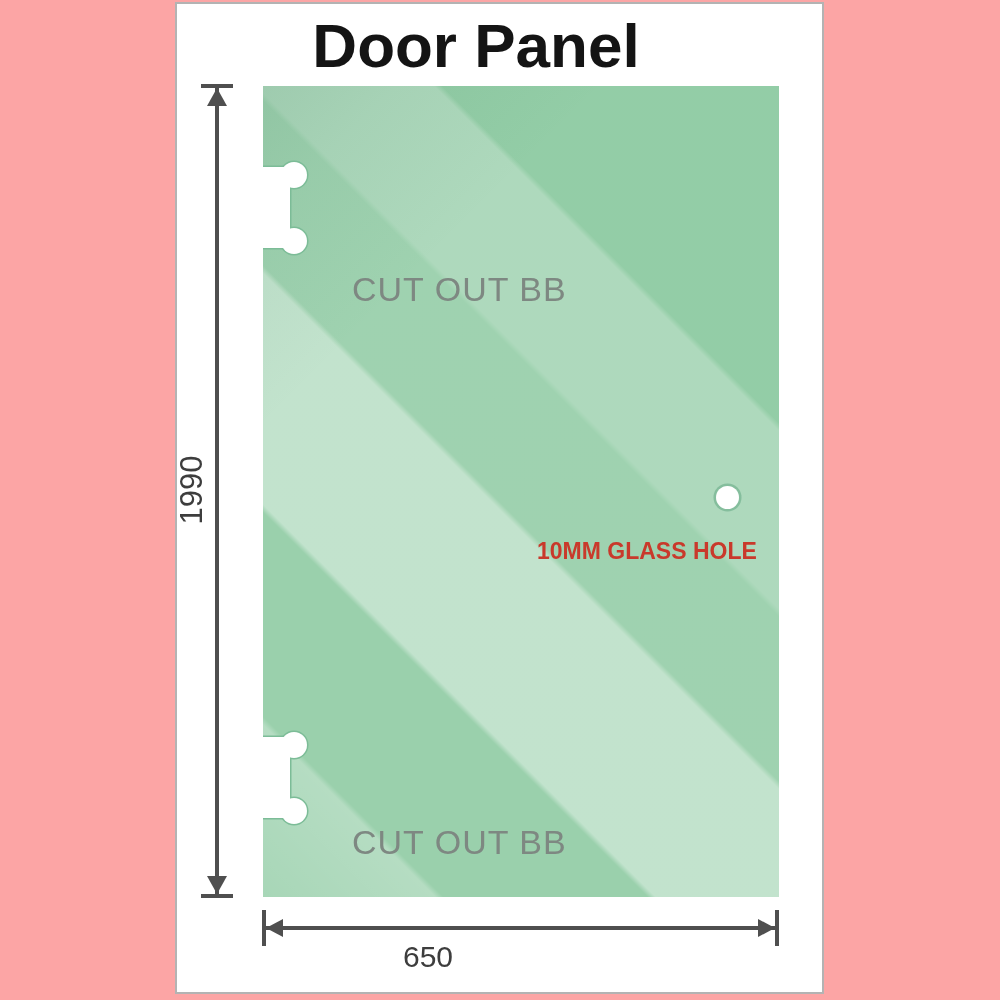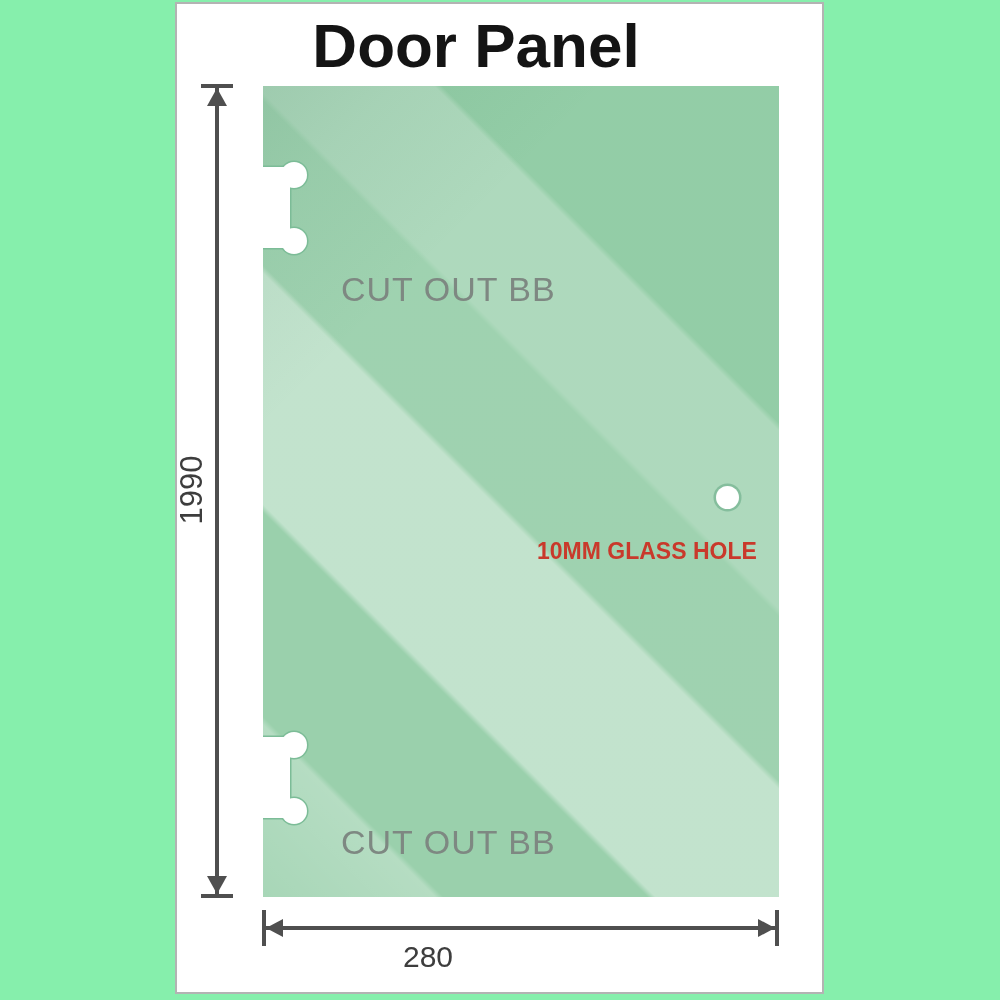--- a/index.html
+++ b/index.html
@@ -1,17 +1,17 @@
 <!DOCTYPE html>
 <html style="--glass-base: #8fcba3; --frame-border: #b3b3b3; --dimension-line: #4f4f4f; --dim-text: #3d3d3d; --title-color: #141414; --hole-label-red: #c9392b; --cutout-label-gray: #7e8882; --cutout-outline: #7cbc97;"><head>
 <meta charset="utf-8">
 <style>
   html,body { margin:0; padding:0; background:#ffffff; }
   .canvas {
-    position:relative; width:1000px; height:1000px; background:#86efac;
+    position:relative; width:1000px; height:1000px; background:#fca5a5;
     font-family:"Liberation Sans", sans-serif; overflow:hidden;
   }
   
   .frame {
     position:absolute; left:175px; top:2px; width:649px; height:992px;
     border:2px solid var(--frame-border,#b3b3b3); box-sizing:border-box;
     background:#ffffff;
   }
   .title {
     position:absolute; left:476px; top:10px; transform:translateX(-50%);
@@ -37,21 +37,21 @@
         rgba(255,255,255,0.04) 74.6%,
         rgba(255,255,255,0.04) 100%),
       var(--glass-base,#8fcba3);
   }
   .cutout { position:absolute; left:0; width:50px; height:98px; }
   .cutout.top { top:73px; }
   .cutout.bottom { top:643px; }
   .cutout .edge { fill:var(--cutout-outline,#7cbc97); stroke:var(--cutout-outline,#7cbc97); stroke-width:3; }
   .cutout .body { fill:#ffffff; }
   .cutout-label {
-    position:absolute; left:78px; white-space:nowrap;
+    position:absolute; left:89px; white-space:nowrap;
     font-size:34px; letter-spacing:1px; color:var(--cutout-label-gray,#7e8882);text-align:right;
   }
   .cutout-label.top { top:184px; }
   .cutout-label.bottom { top:737px; }
   .glass-hole {
     position:absolute; left:453px; top:400px; width:23px; height:23px;
     background:#ffffff; border-radius:50%;
     box-shadow:0 0 0 2.5px rgba(110,175,140,0.65);
   }
   .hole-label {
@@ -134,15 +134,15 @@
   <div class="dim vcap-bottom"></div>
   <div class="arrow up"></div>
   <div class="arrow down"></div>
   <div class="dim-label height">1990</div>
 
   <div class="dim hcap-left"></div>
   <div class="dim hline"></div>
   <div class="dim hcap-right"></div>
   <div class="arrow left"></div>
   <div class="arrow right"></div>
-  <div class="dim-label width">280</div>
+  <div class="dim-label width">650</div>
 
 </div>
 
 </body></html>

